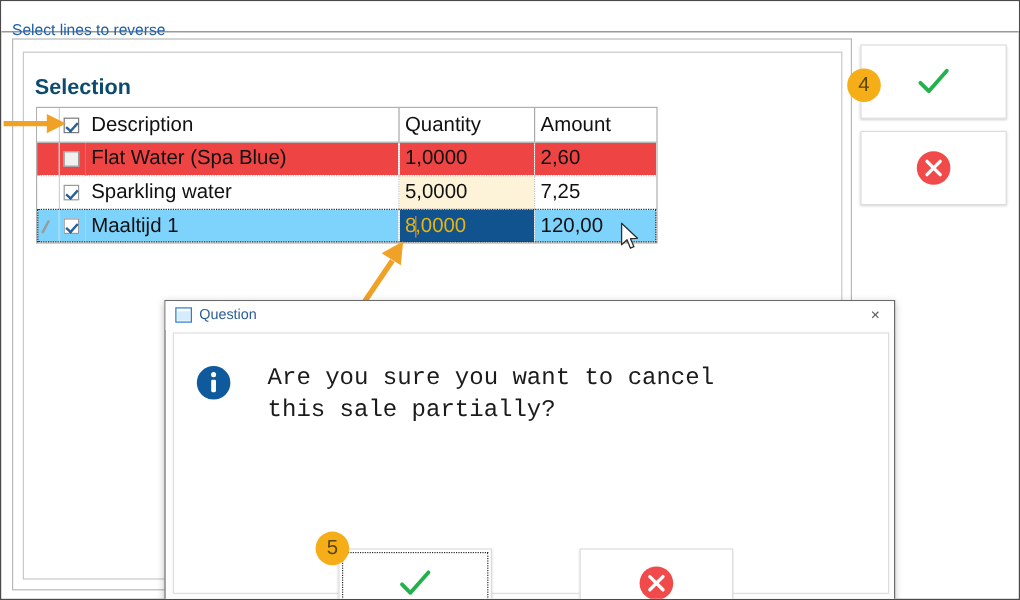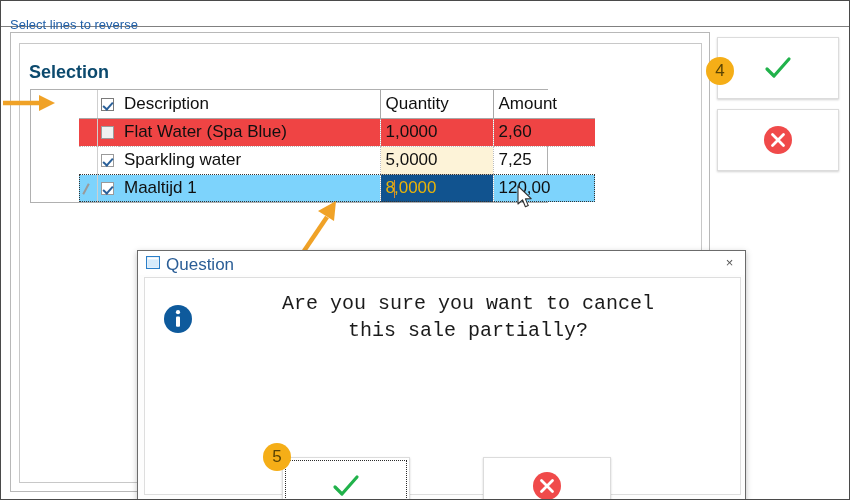--- a/index.html
+++ b/index.html
@@ -67,21 +67,20 @@
 
   
   .grid {
     position: absolute;
     left: 19px; top: 56px;
     width: 518px;
     background: #ffffff;
     border: 1px solid #b0b0b0;
     box-sizing: border-box;
     border-collapse: collapse;
-    padding-left: 48px;
   }
   .grid table {
     border-collapse: collapse;
     width: 100%;
     table-layout: fixed;
   }
   .grid col.c-ind  { width: 18px; }
   .grid col.c-chk  { width: 22px; }
   .grid col.c-desc { width: 261px; }
   .grid col.c-qty  { width: 113px; }
@@ -225,21 +224,21 @@
     width: 100%; height: 24px;
     background: #ffffff;
     box-sizing: border-box;
   }
   .dlg-title .dlg-ico {
     position: absolute; left: 8px; top: 5px;
     width: 14px; height: 13px;
   }
   .dlg-title .dlg-txt {
     position: absolute; left: 28px; top: 4px;
-    font-size: 17px;
+    font-size: 12px;
     color: #2a5d96;
   }
   .dlg-close {
     position: absolute; right: 7px; top: 3px;
     width: 17px; height: 17px;
     font-size: 13px;
     color: #555555;
     text-align: center;
     line-height: 17px;
     cursor: default;
@@ -247,23 +246,22 @@
   .dlg-body {
     position: absolute;
     left: 6px; top: 26px;
     width: 597px; height: 218px;
     background: #ffffff;
     border: 1px solid #dedede;
     box-sizing: border-box;
   }
   .dlg-msg {
     position: absolute;
-    left: 78px; top: 12px;
+    left: 78px; top: 24px;
     width: 490px;
-    text-align: center;
     font-family: "Liberation Mono", monospace;
     font-size: 20px;
     color: #1b1b1b;
     line-height: 27px;
     letter-spacing: 0px;
   }
   .dlg-info-ico {
     position: absolute;
     left: 18px; top: 26px;
     width: 30px; height: 30px;

